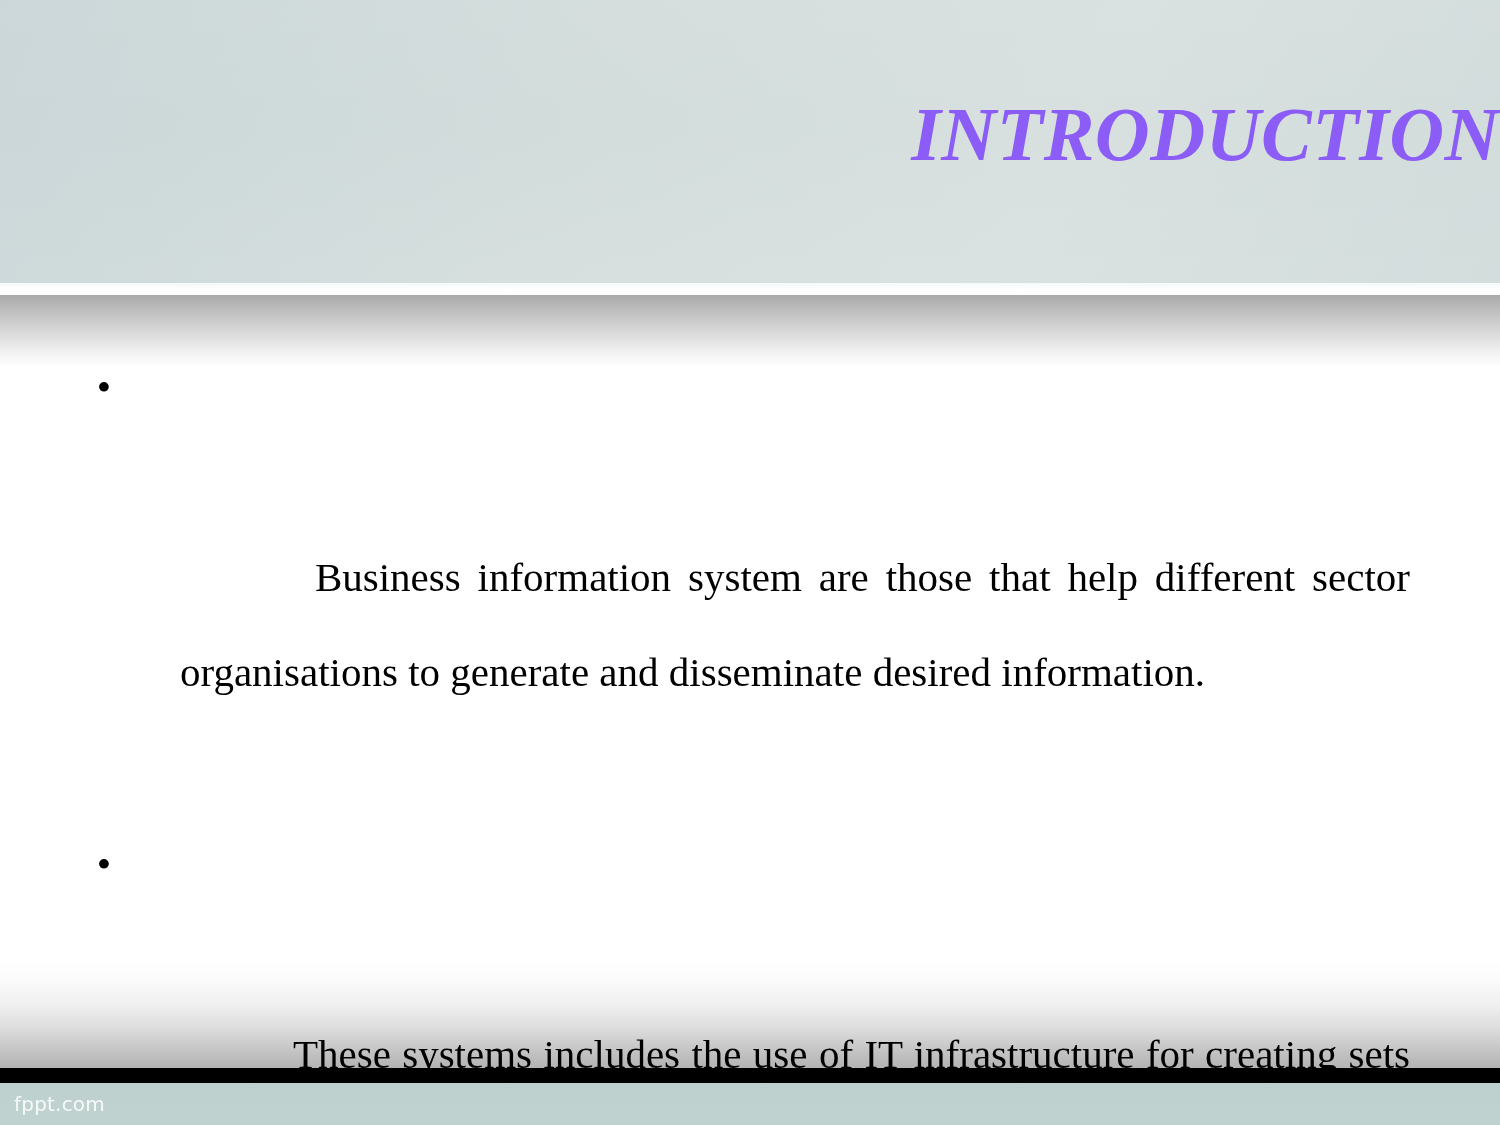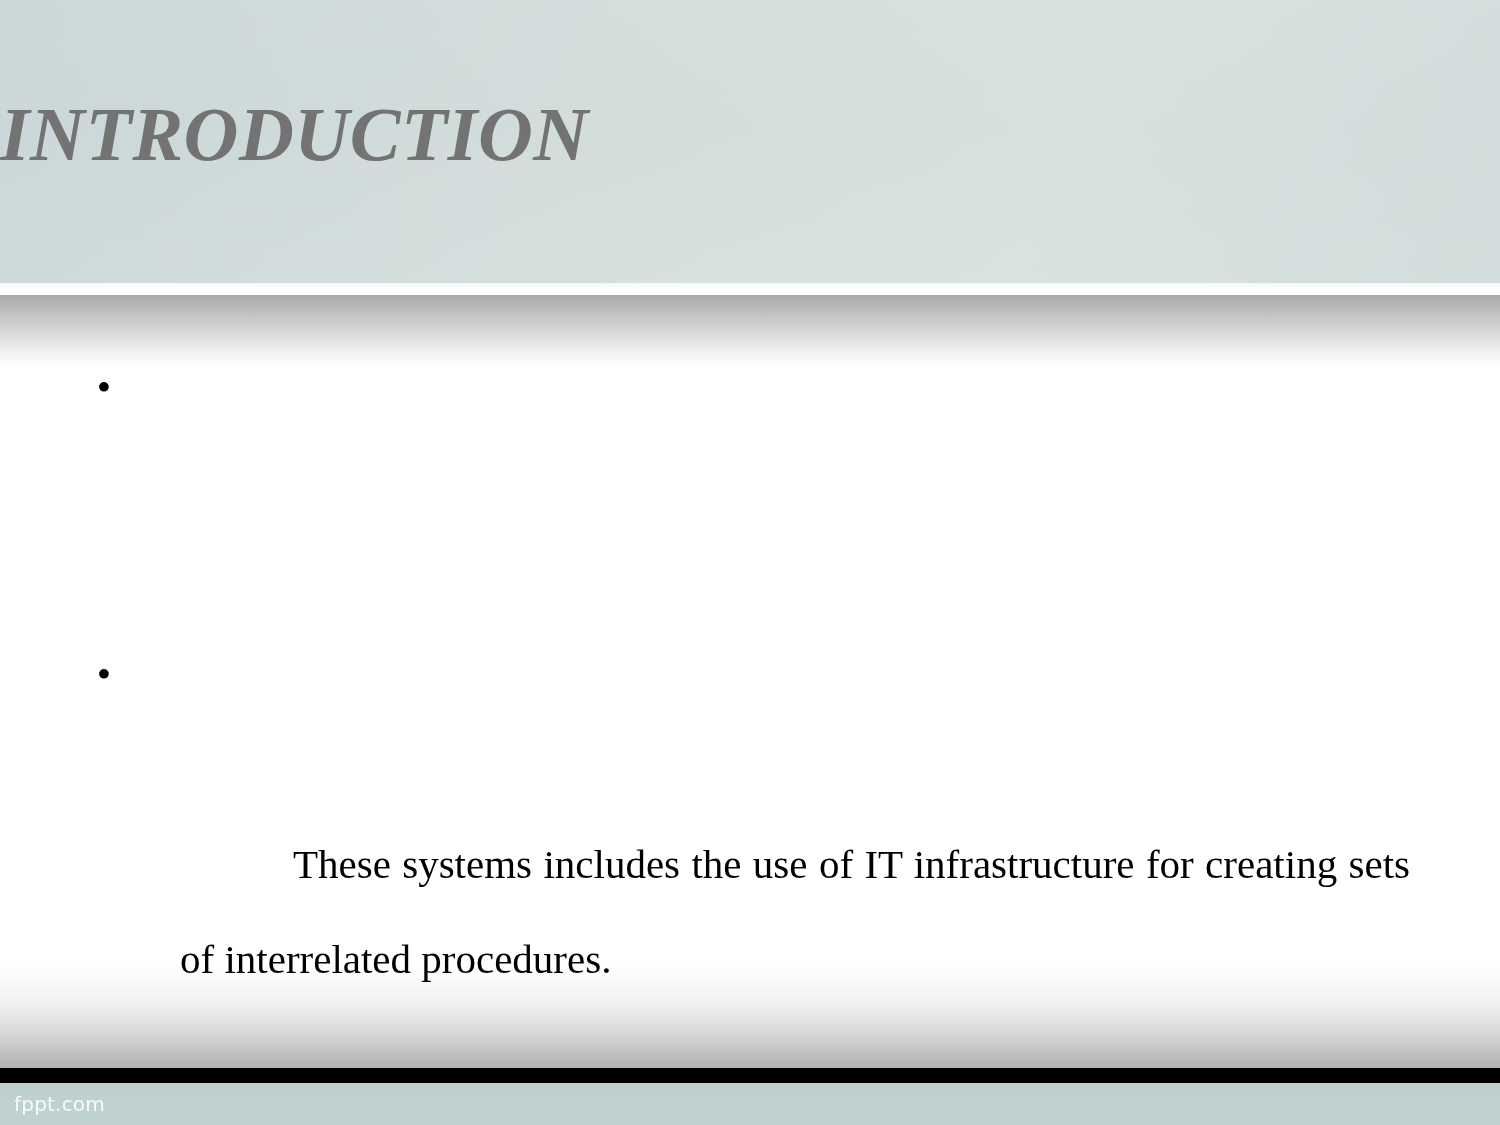--- a/index.html
+++ b/index.html
@@ -41,28 +41,28 @@
       linear-gradient(115deg, rgba(196,210,214,0.55) 0%, rgba(214,224,223,0.10) 38%,
                       rgba(226,233,231,0.35) 70%, rgba(208,219,219,0.45) 100%);
     pointer-events: none;
   }
 
   .slide-title {
     position: absolute;
     left: 0;
     top: 96px;
     width: 1500px;
-    text-align: left;
+    text-align: right;
     font-family: "Liberation Serif", "DejaVu Serif", serif;
     font-weight: bold;
     font-style: italic;
     font-size: 76px;
     line-height: 1;
     letter-spacing: 0.5px;
-    color: #737373;
+    color: #8b5cf6;
     z-index: 3;
     white-space: nowrap;
   }
 
   
   .header-highlight {
     position: absolute;
     left: 0;
     top: 283px;
     width: 1500px;
@@ -181,20 +181,21 @@
   <div class="slide-title">INTRODUCTION</div>
 
   <div class="header-highlight"></div>
   <div class="header-shadow"></div>
 
   <div class="body-area">
     <ul class="bullet-list">
 
       <li class="bullet-item">
         <span class="bullet-marker">•</span>
+        <span>Business information system are those that help different sector organisations to generate and disseminate desired information.</span>
       </li>
 
       <li class="bullet-item">
         <span class="bullet-marker">•</span>
         <span>  These systems includes the use of IT infrastructure for creating sets of interrelated procedures.</span>
       </li>
 
     </ul>
   </div>
 

